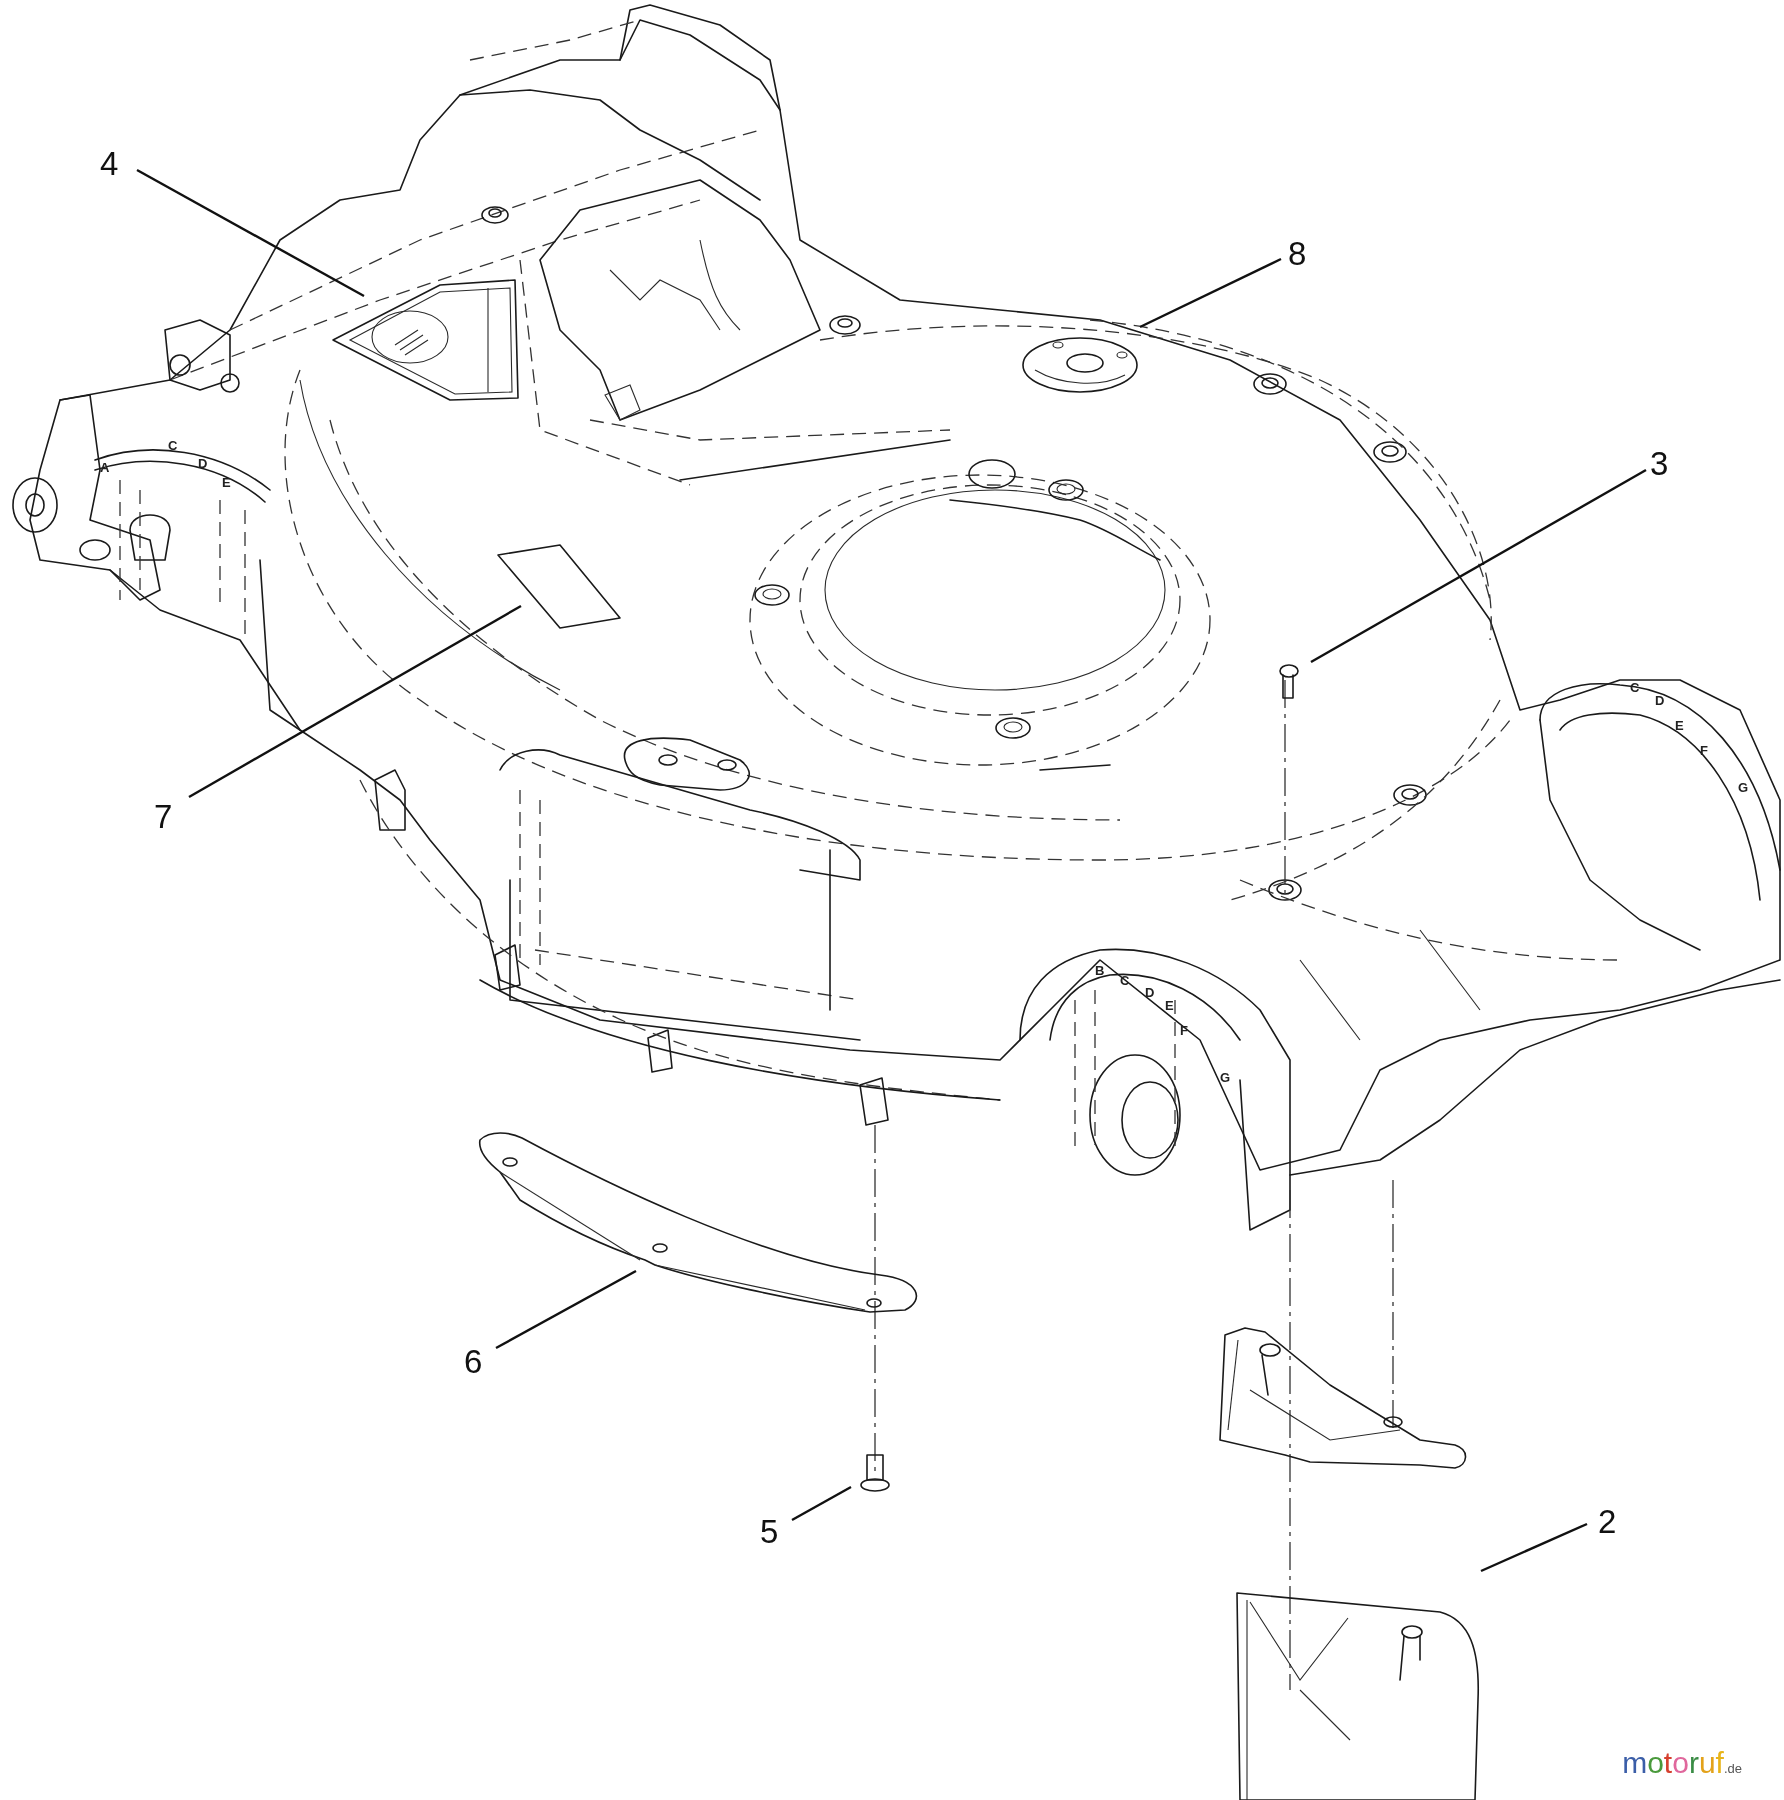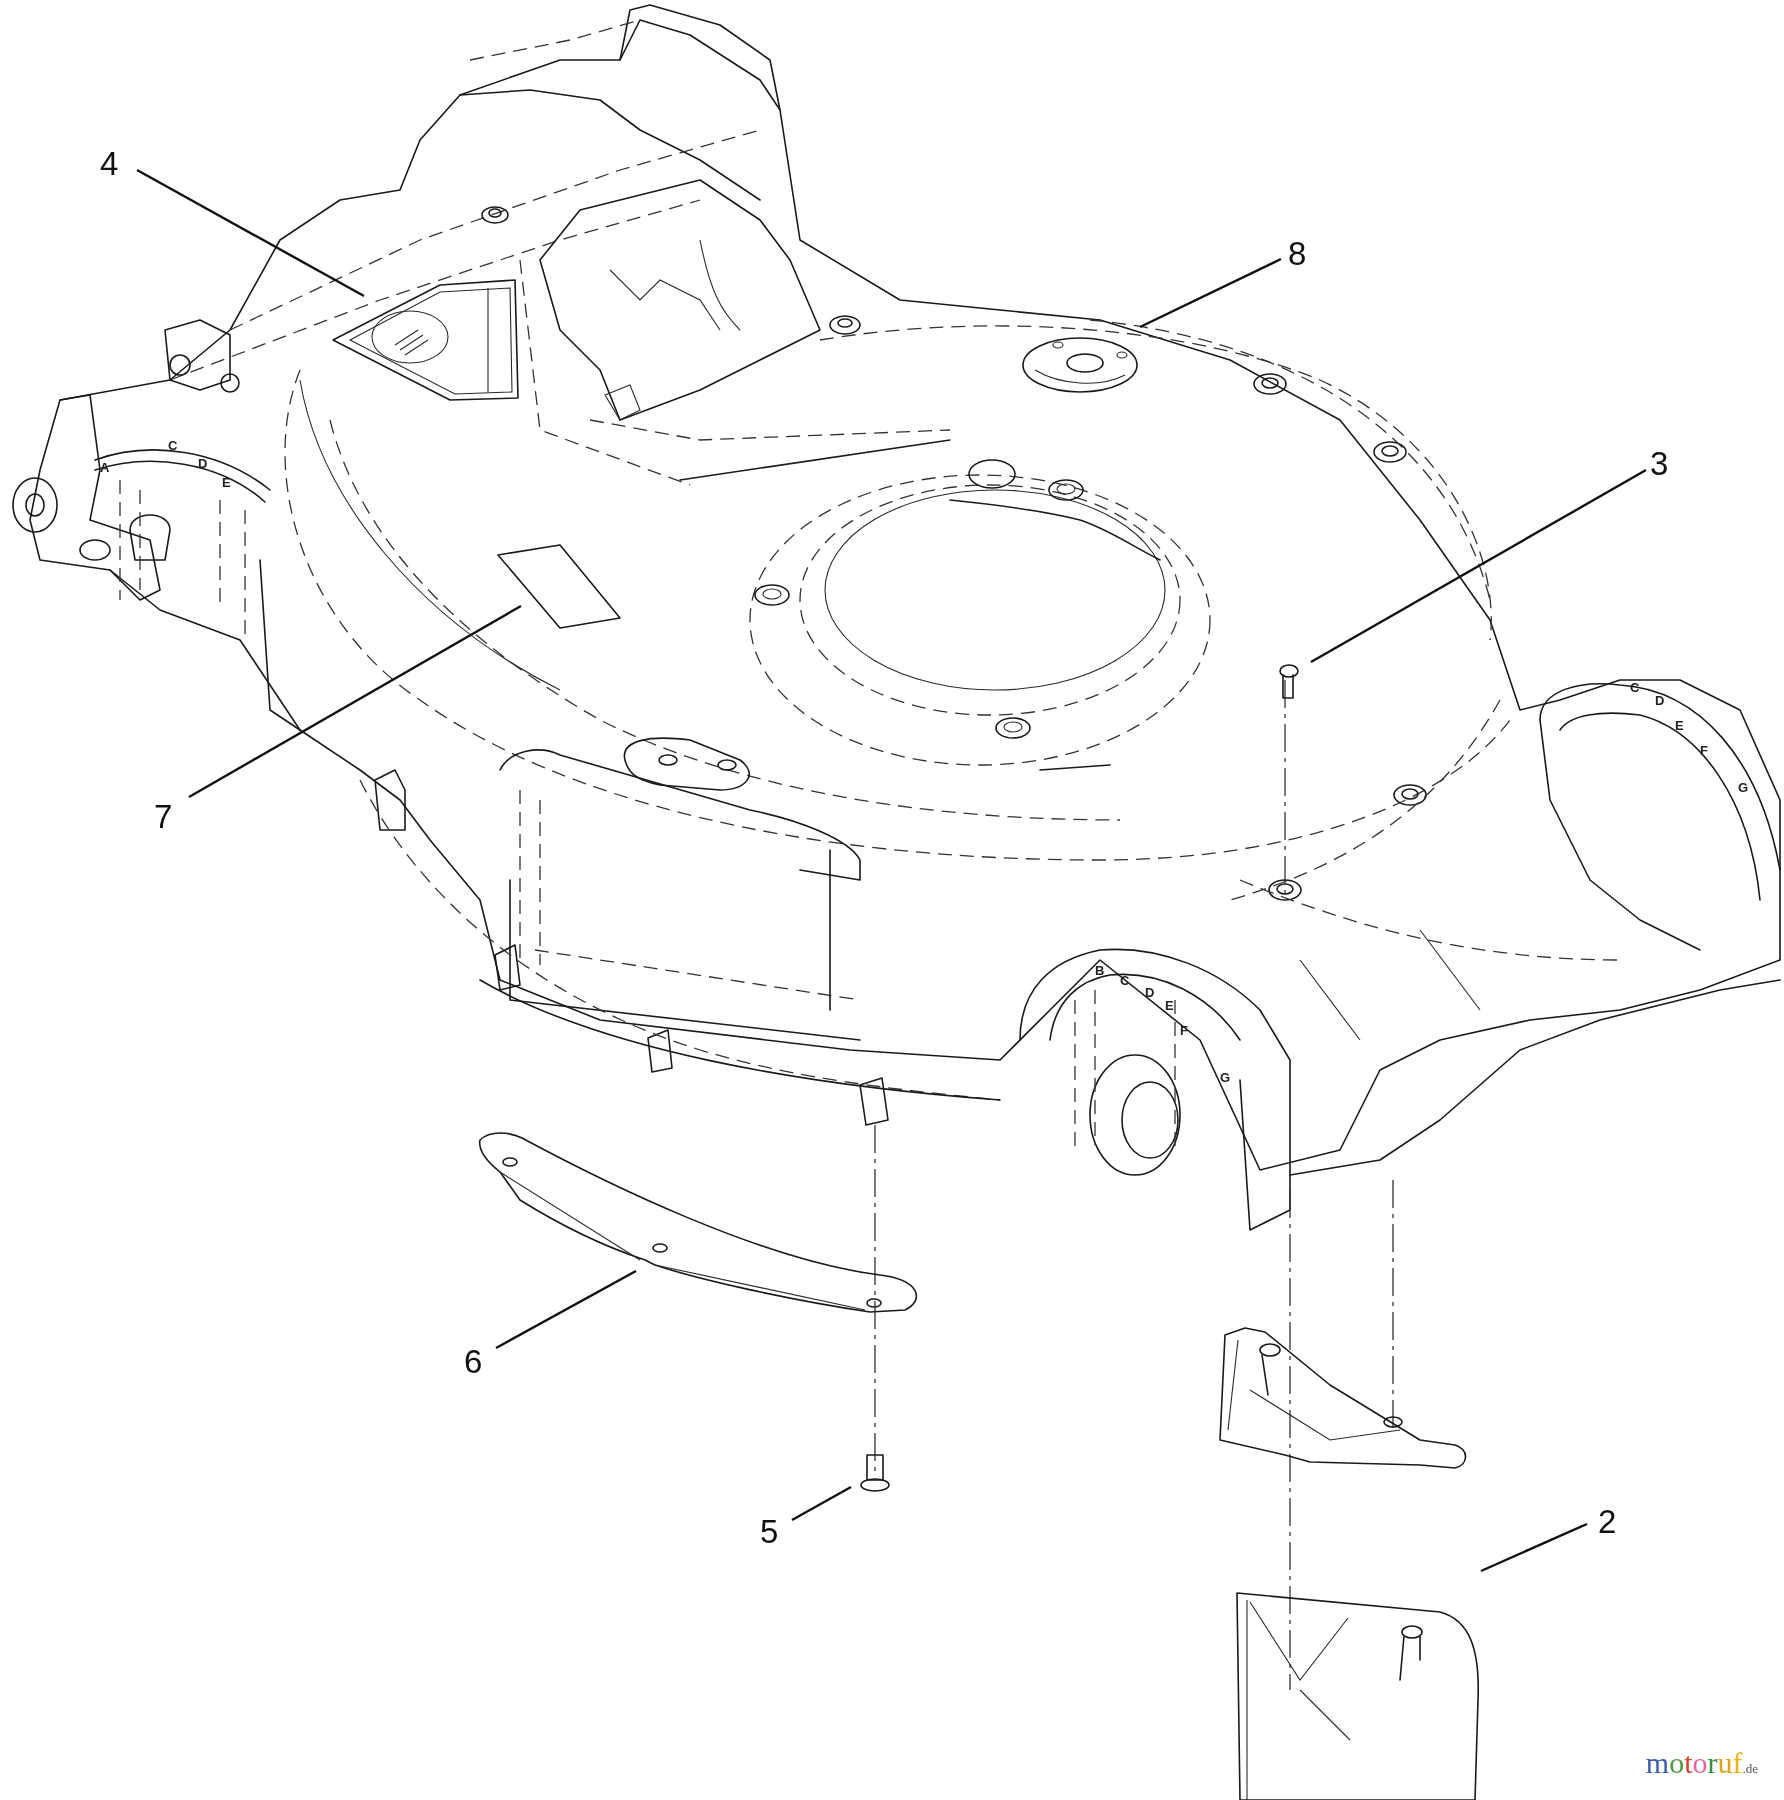--- a/index.html
+++ b/index.html
@@ -6,21 +6,21 @@
   body { width: 1784px; height: 1800px; position: relative; overflow: hidden; font-family: "Liberation Sans", sans-serif; }
   #diagram { position: absolute; left: 0; top: 0; width: 1784px; height: 1800px; }
   .ln { fill: none; stroke: #1a1a1a; stroke-width: 1.6; stroke-linejoin: round; stroke-linecap: round; }
   .ln-thin { fill: none; stroke: #2a2a2a; stroke-width: 1.1; }
   .hid { fill: none; stroke: #333; stroke-width: 1.3; stroke-dasharray: 14 8; }
   .axis { fill: none; stroke: #333; stroke-width: 1.3; stroke-dasharray: 28 6 4 6; }
   .leader { stroke: #111; stroke-width: 2.4; }
   .face { fill: #ffffff; }
   .callout { position: absolute; font-family: "Liberation Sans", sans-serif; font-size: 33px; color: #111; line-height: 1; }
   .scale-letter { font-family: "Liberation Sans", sans-serif; font-size: 13px; font-weight: bold; fill: #222; }
-  .watermark { position: absolute; right: 26px; bottom: 20px; font-family: Liberation Serif, serif; font-size: 30px; letter-spacing: 0px; margin-top: 18px; }
+  .watermark { position: absolute; right: 42px; bottom: 20px; font-family: Liberation Sans, sans-serif; font-size: 30px; letter-spacing: 0px; margin-top: 18px; }
   .watermark span { display: inline-block; }
   .watermark .tld { font-size: 13px; color: #555; }
 </style>
 </head>
 <body>
 
 <svg id="diagram" viewBox="0 0 1784 1800" xmlns="http://www.w3.org/2000/svg">
 
   <g>
 

